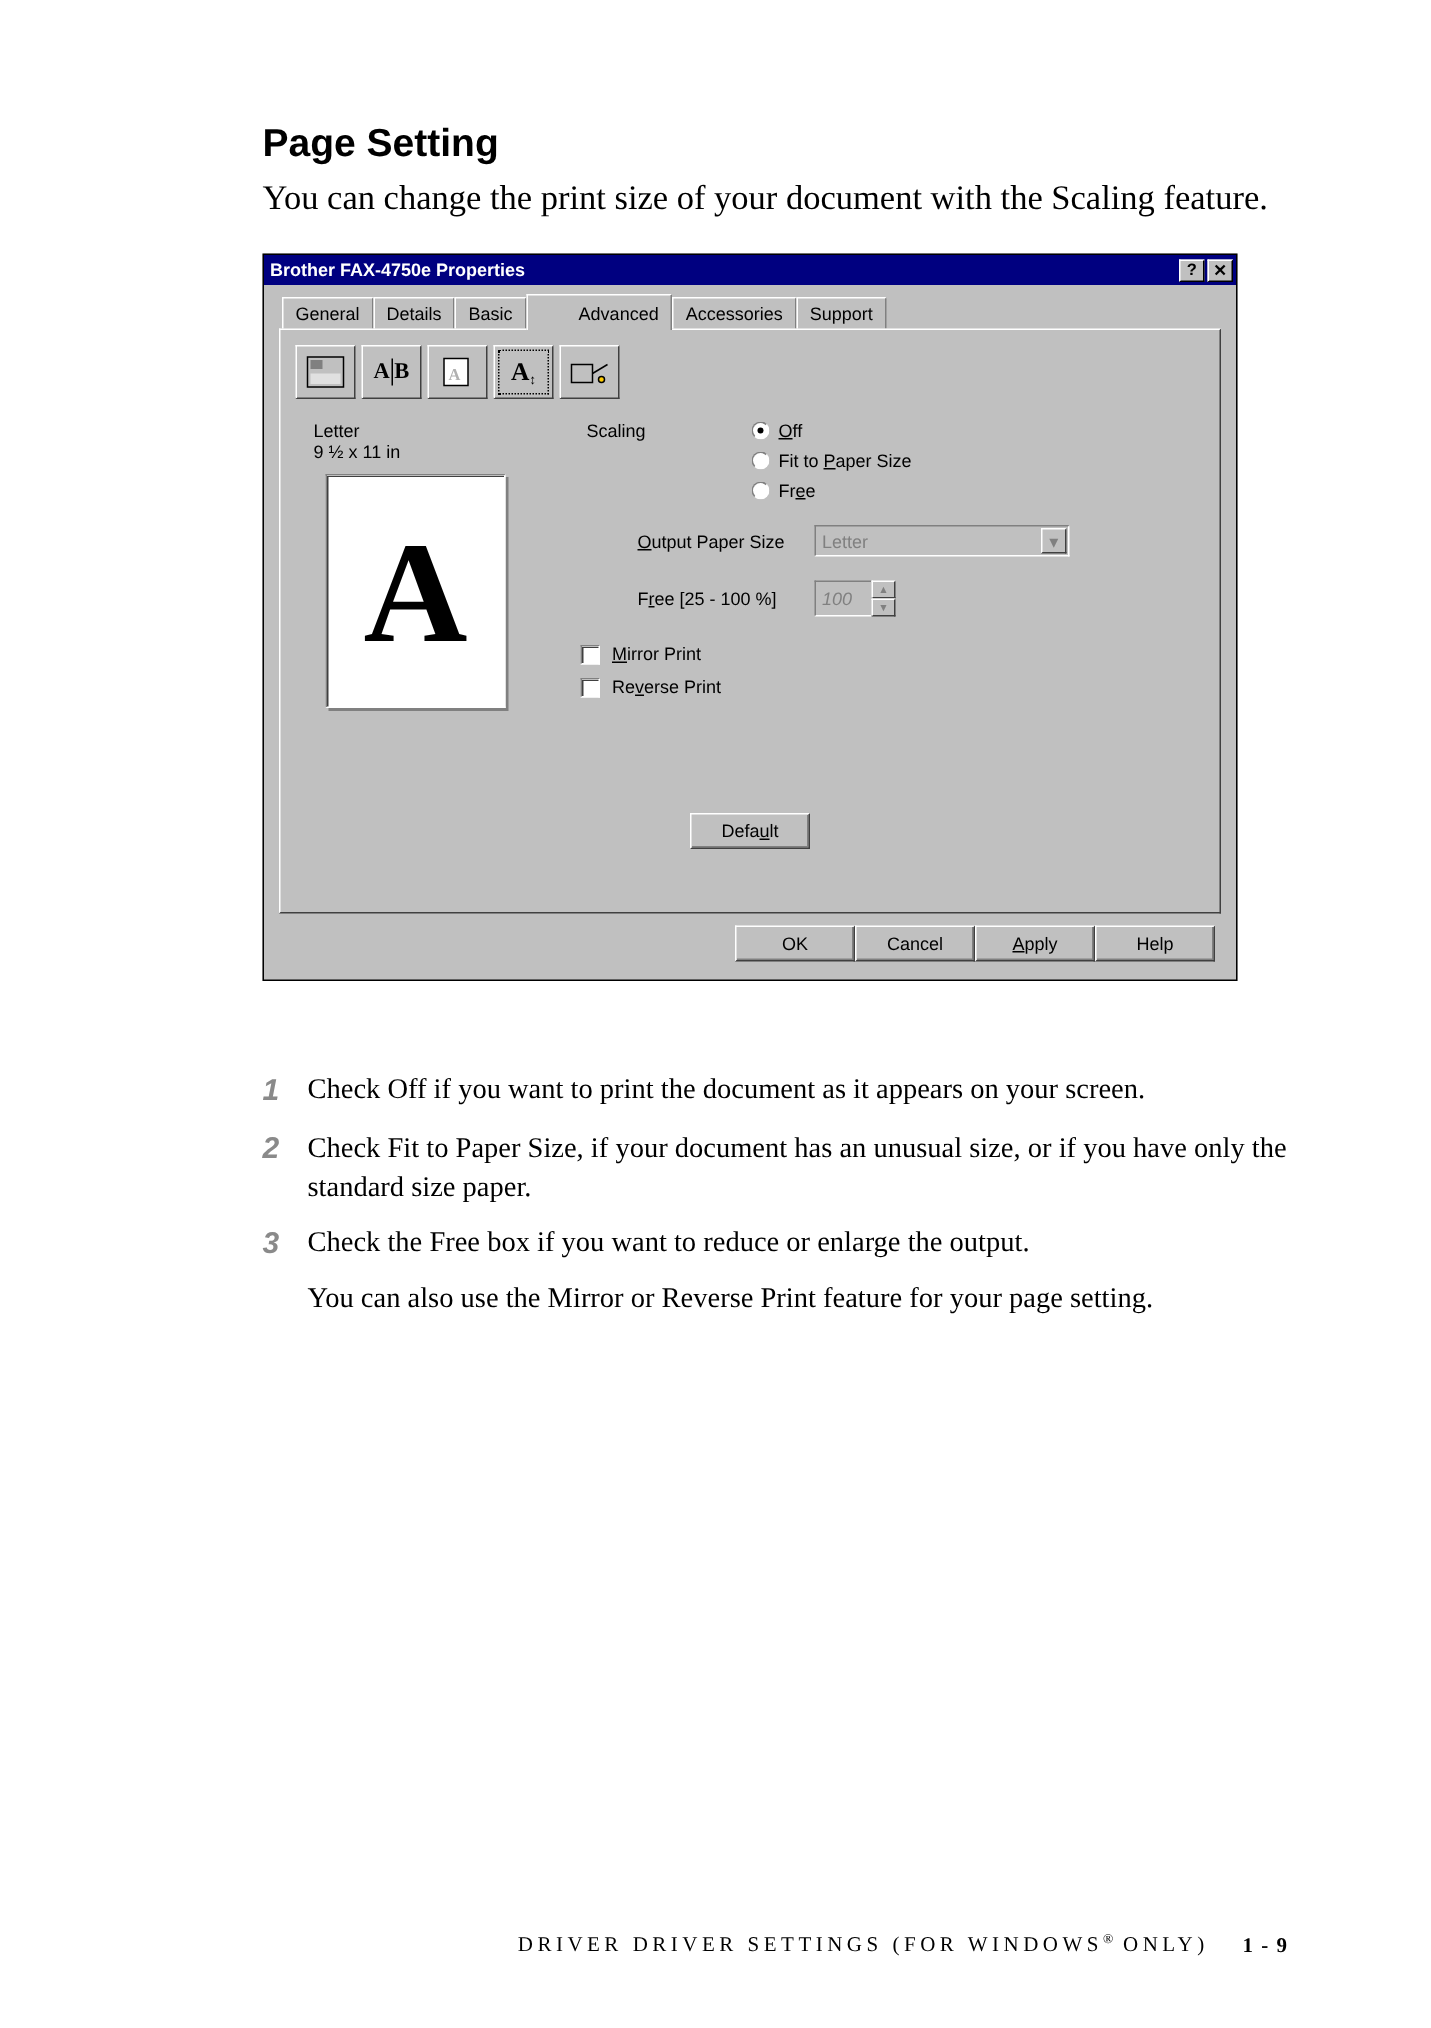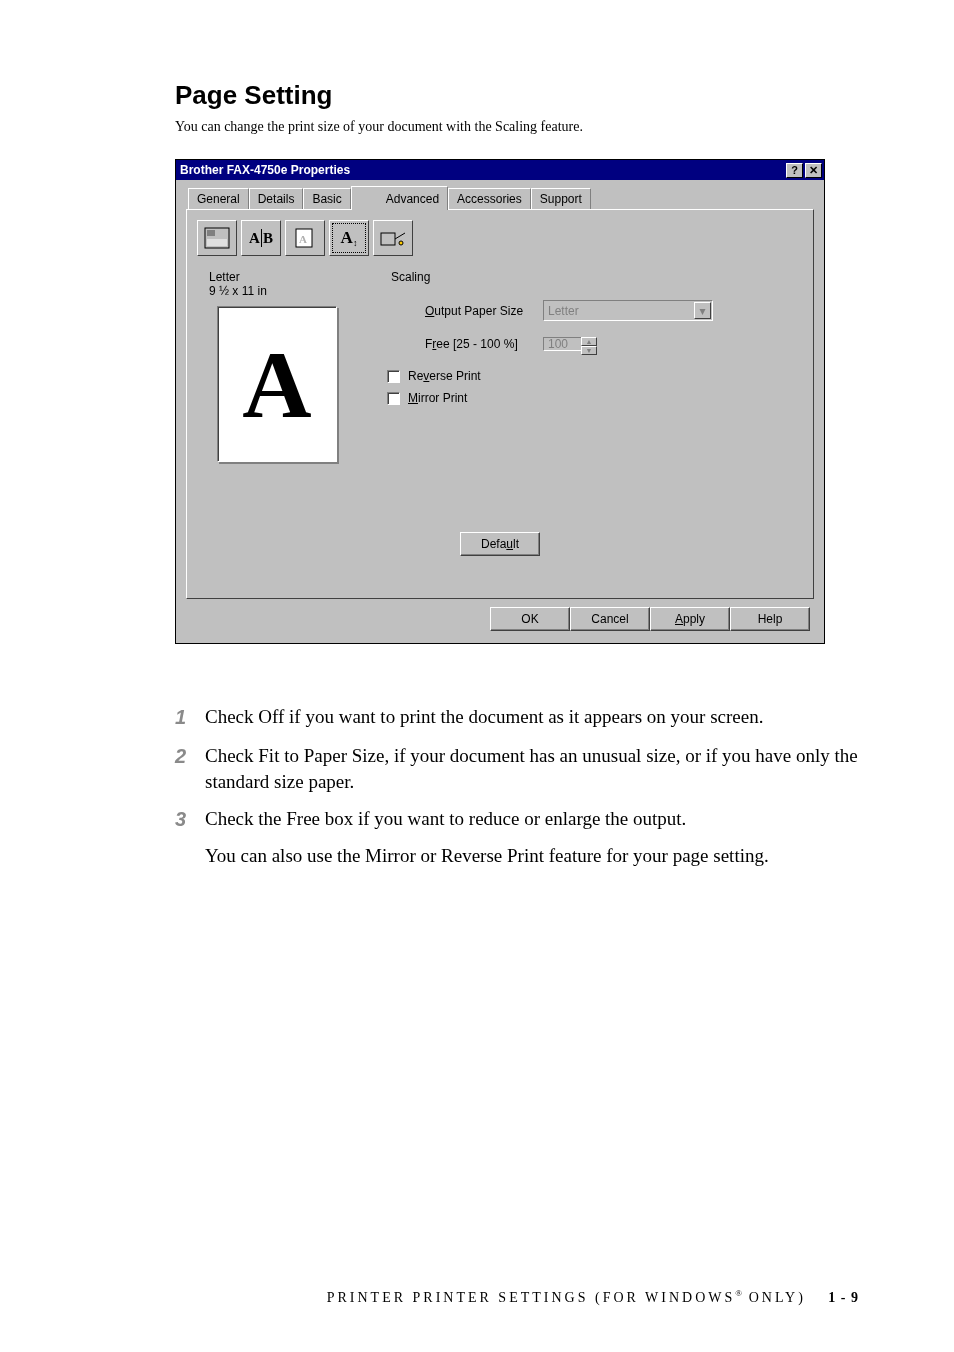--- a/index.html
+++ b/index.html
@@ -14,21 +14,21 @@
     .page {
       padding: 80px 95px 0 175px;
     }
     .heading {
       font-family: Arial, Helvetica, sans-serif;
       font-weight: bold;
       font-size: 26px;
       margin-bottom: 8px;
     }
     .intro {
-      font-size: 14px;
+      font-size: 23px;
       margin-bottom: 24px;
     }
     
     .dialog {
       width: 650px;
       border: 1px solid #000;
       font-family: "MS Sans Serif", Tahoma, Arial, sans-serif;
       font-size: 12px;
       background: #c0c0c0;
     }
@@ -173,21 +173,21 @@
       background: #c0c0c0;
       border-top: 1px solid #fff;
       border-left: 1px solid #fff;
       border-right: 1px solid #404040;
       border-bottom: 1px solid #404040;
       display:flex; align-items:center; justify-content:center;
       color: #808080;
     }
     .spinner-disabled {
       display: flex;
-      width: 54px; height: 14px;
+      width: 54px; height: 24px; font-style: italic;
     }
     .spinner-input {
       flex:1;
       border-top: 1px solid #808080;
       border-left: 1px solid #808080;
       border-right: none;
       border-bottom: 1px solid #fff;
       background: #c0c0c0;
       color: #808080;
       padding-left: 4px;
@@ -336,20 +336,36 @@
         <div class="content-row">
           <div class="paper-panel">
             <div class="paper-label">Letter</div>
             <div class="paper-label">9 ½ x 11 in</div>
             <div class="paper-preview">A</div>
           </div>
 
           <div class="settings-panel">
             <div class="scaling-row">
               <div class="scaling-label">Scaling</div>
+              <div class="radio-group">
+                <div class="radio-item">
+                  <span class="radio-circle">
+                      <span class="radio-dot"></span>
+                    </span>
+                  <span><span class="underline-mnemonic">O</span>ff</span>
+                </div>
+                <div class="radio-item">
+                  <span class="radio-circle"></span>
+                  <span>Fit to <span class="underline-mnemonic">P</span>aper Size</span>
+                </div>
+                <div class="radio-item">
+                  <span class="radio-circle"></span>
+                  <span>Fr<span class="underline-mnemonic">e</span>e</span>
+                </div>
+              </div>
             </div>
 
             <div class="field-row">
               <div class="field-label"><span class="underline-mnemonic">O</span>utput Paper Size</div>
               <div class="select-disabled">
                 <span>Letter</span>
                 <span class="select-arrow">▾</span>
               </div>
             </div>
 
@@ -359,25 +375,25 @@
                 <div class="spinner-input">100</div>
                 <div class="spinner-btns">
                   <div class="spinner-btn">▲</div>
                   <div class="spinner-btn">▼</div>
                 </div>
               </div>
             </div>
 
             <div class="checkbox-row" style="margin-left:-4px;">
               <span class="checkbox-box"></span>
-              <span>Re<span class="underline-mnemonic">v</span>erse Print</span>
+              <span><span class="underline-mnemonic">M</span>irror Print</span>
             </div>
             <div class="checkbox-row" style="margin-left:-4px;">
               <span class="checkbox-box"></span>
-              <span><span class="underline-mnemonic">M</span>irror Print</span>
+              <span>Re<span class="underline-mnemonic">v</span>erse Print</span>
             </div>
           </div>
         </div>
 
         <div class="default-row">
           <div class="win-btn">Defa<span class="underline-mnemonic">u</span>lt</div>
         </div>
       </div>
 
       <div class="dialog-buttons">
@@ -400,15 +416,15 @@
     </div>
     <div class="inst-item">
       <div class="inst-num">3</div>
       <div class="inst-text">Check the Free box if you want to reduce or enlarge the output.</div>
     </div>
     <div class="inst-followup">You can also use the Mirror or Reverse Print feature for your page setting.</div>
   </div>
 </div>
 
 <div class="footer">
-  <span>PRINTER PRINTER SETTINGS (FOR WINDOWS</span><span class="reg">®</span><span> ONLY)</span>
+  <span>DRIVER DRIVER SETTINGS (FOR WINDOWS</span><span class="reg">®</span><span> ONLY)</span>
   <span class="pgnum">1 - 9</span>
 </div>
 
 </body></html>

